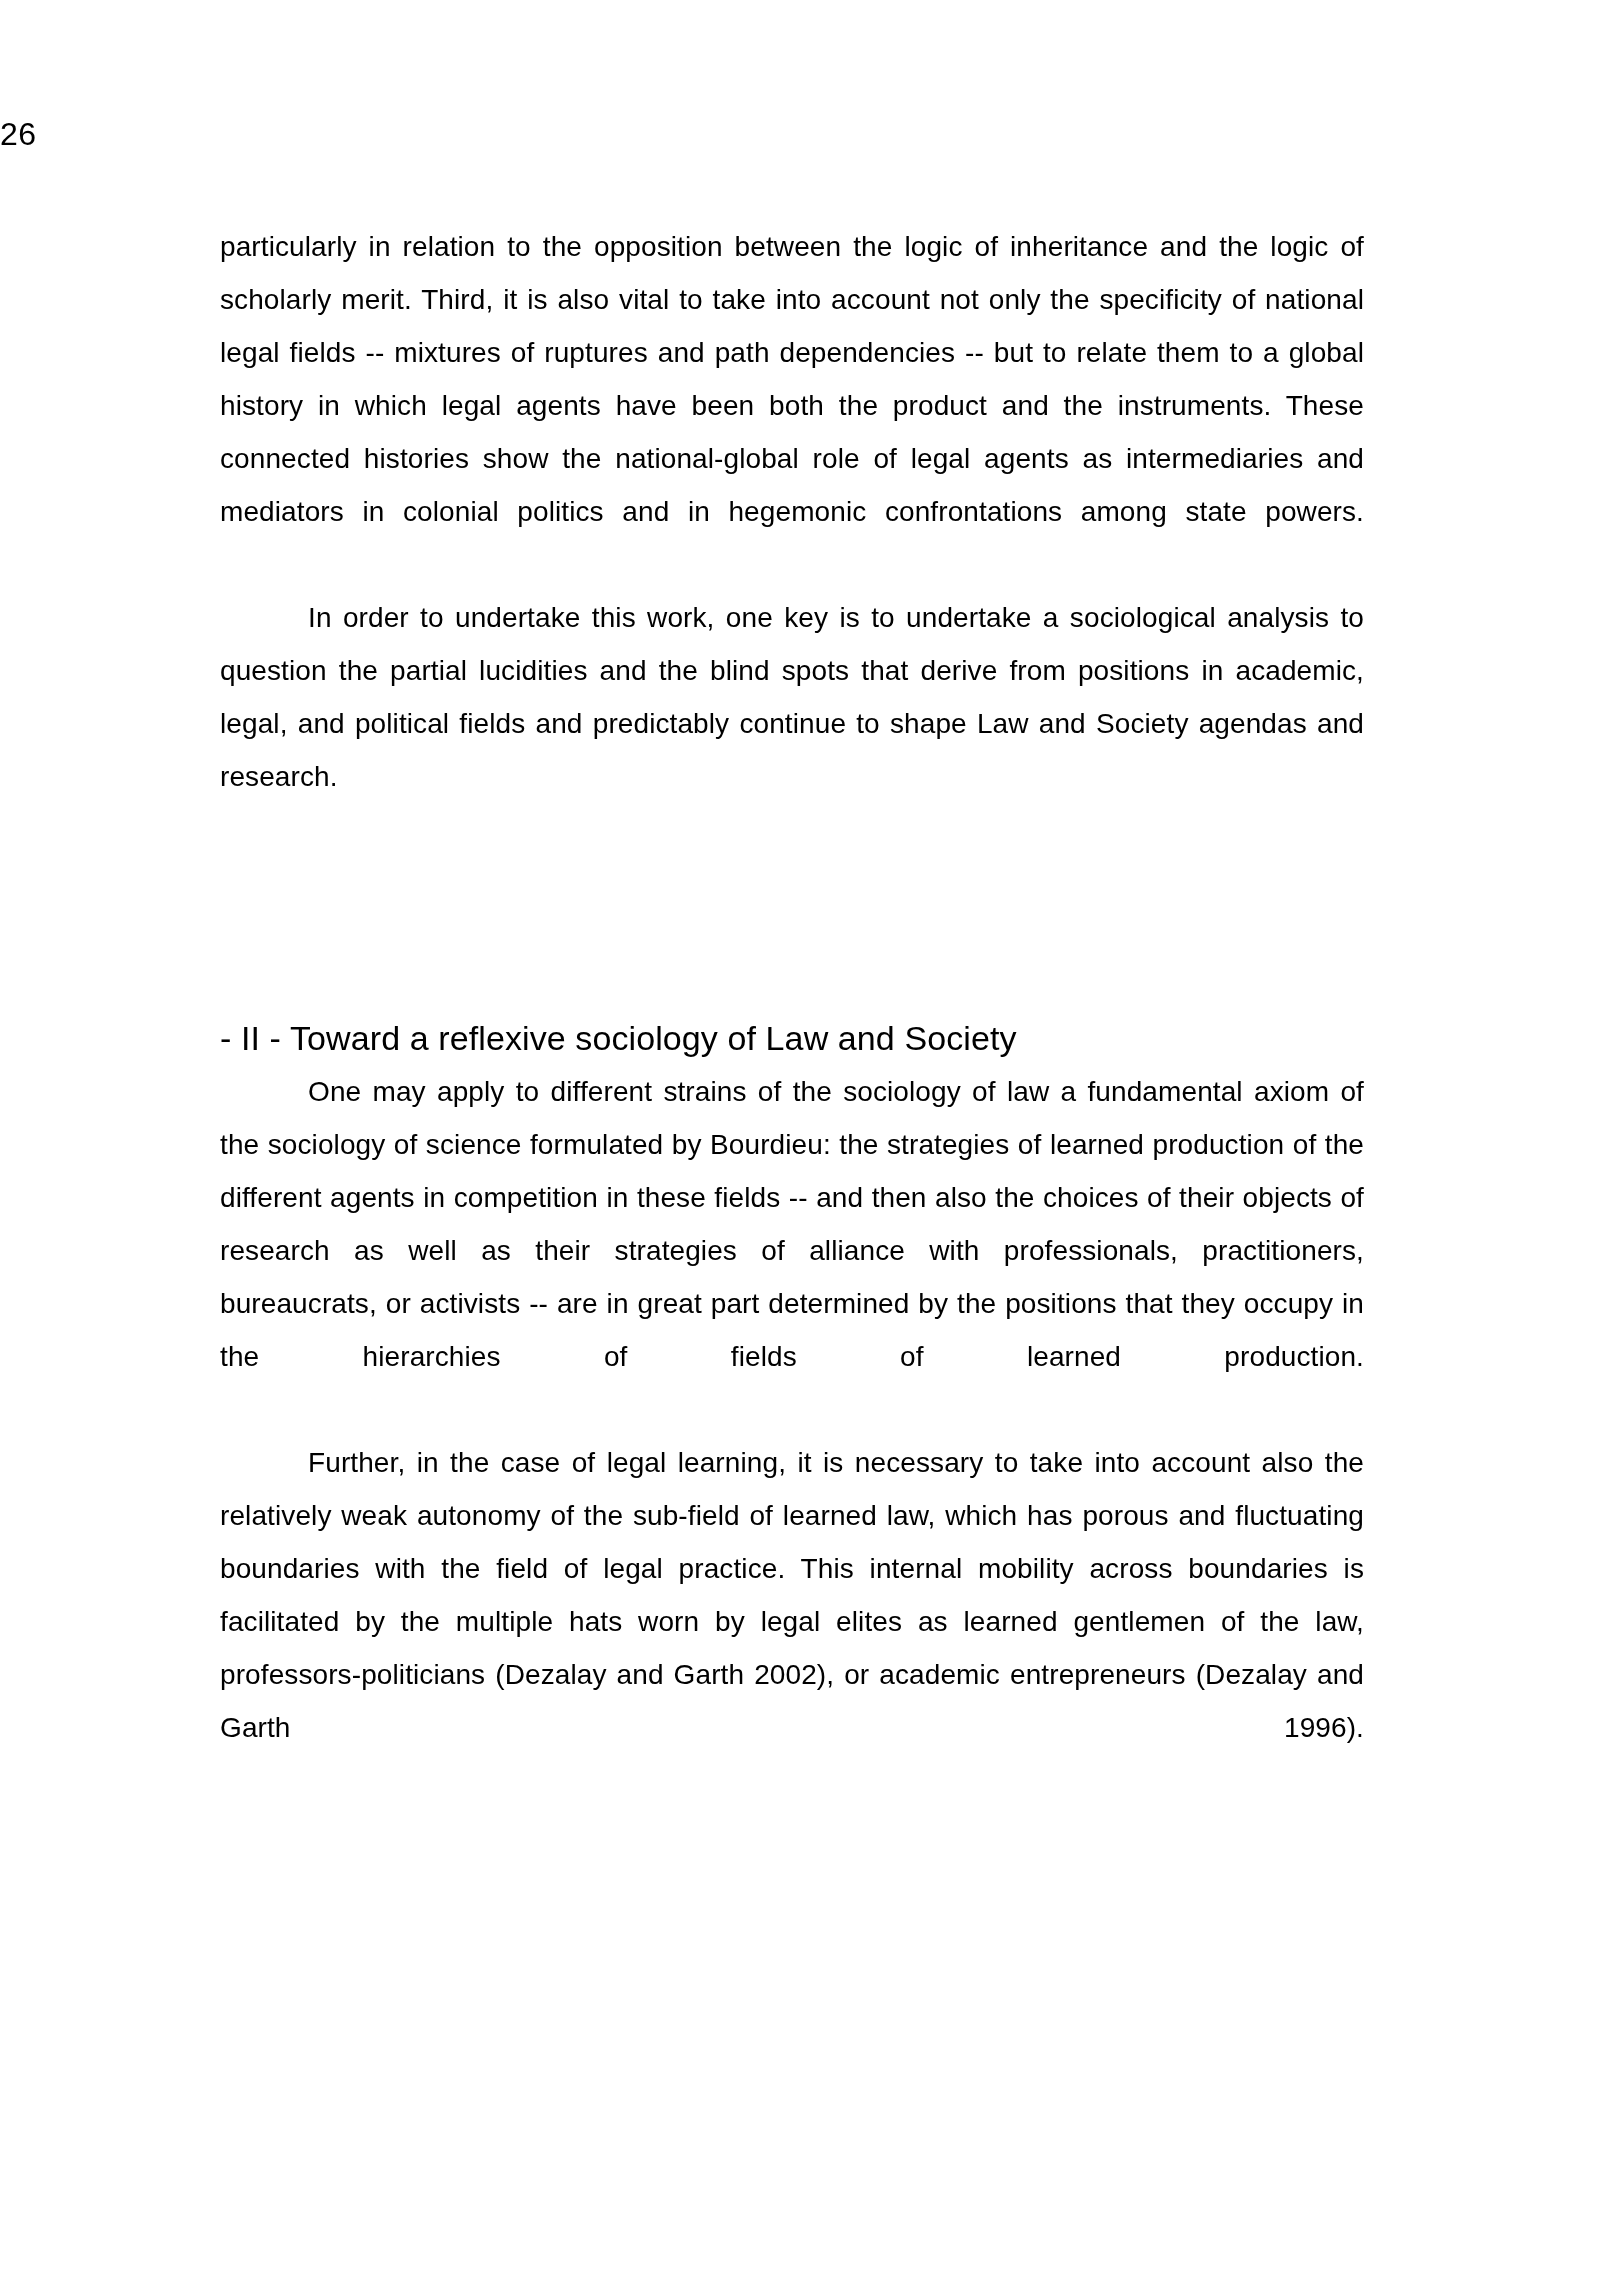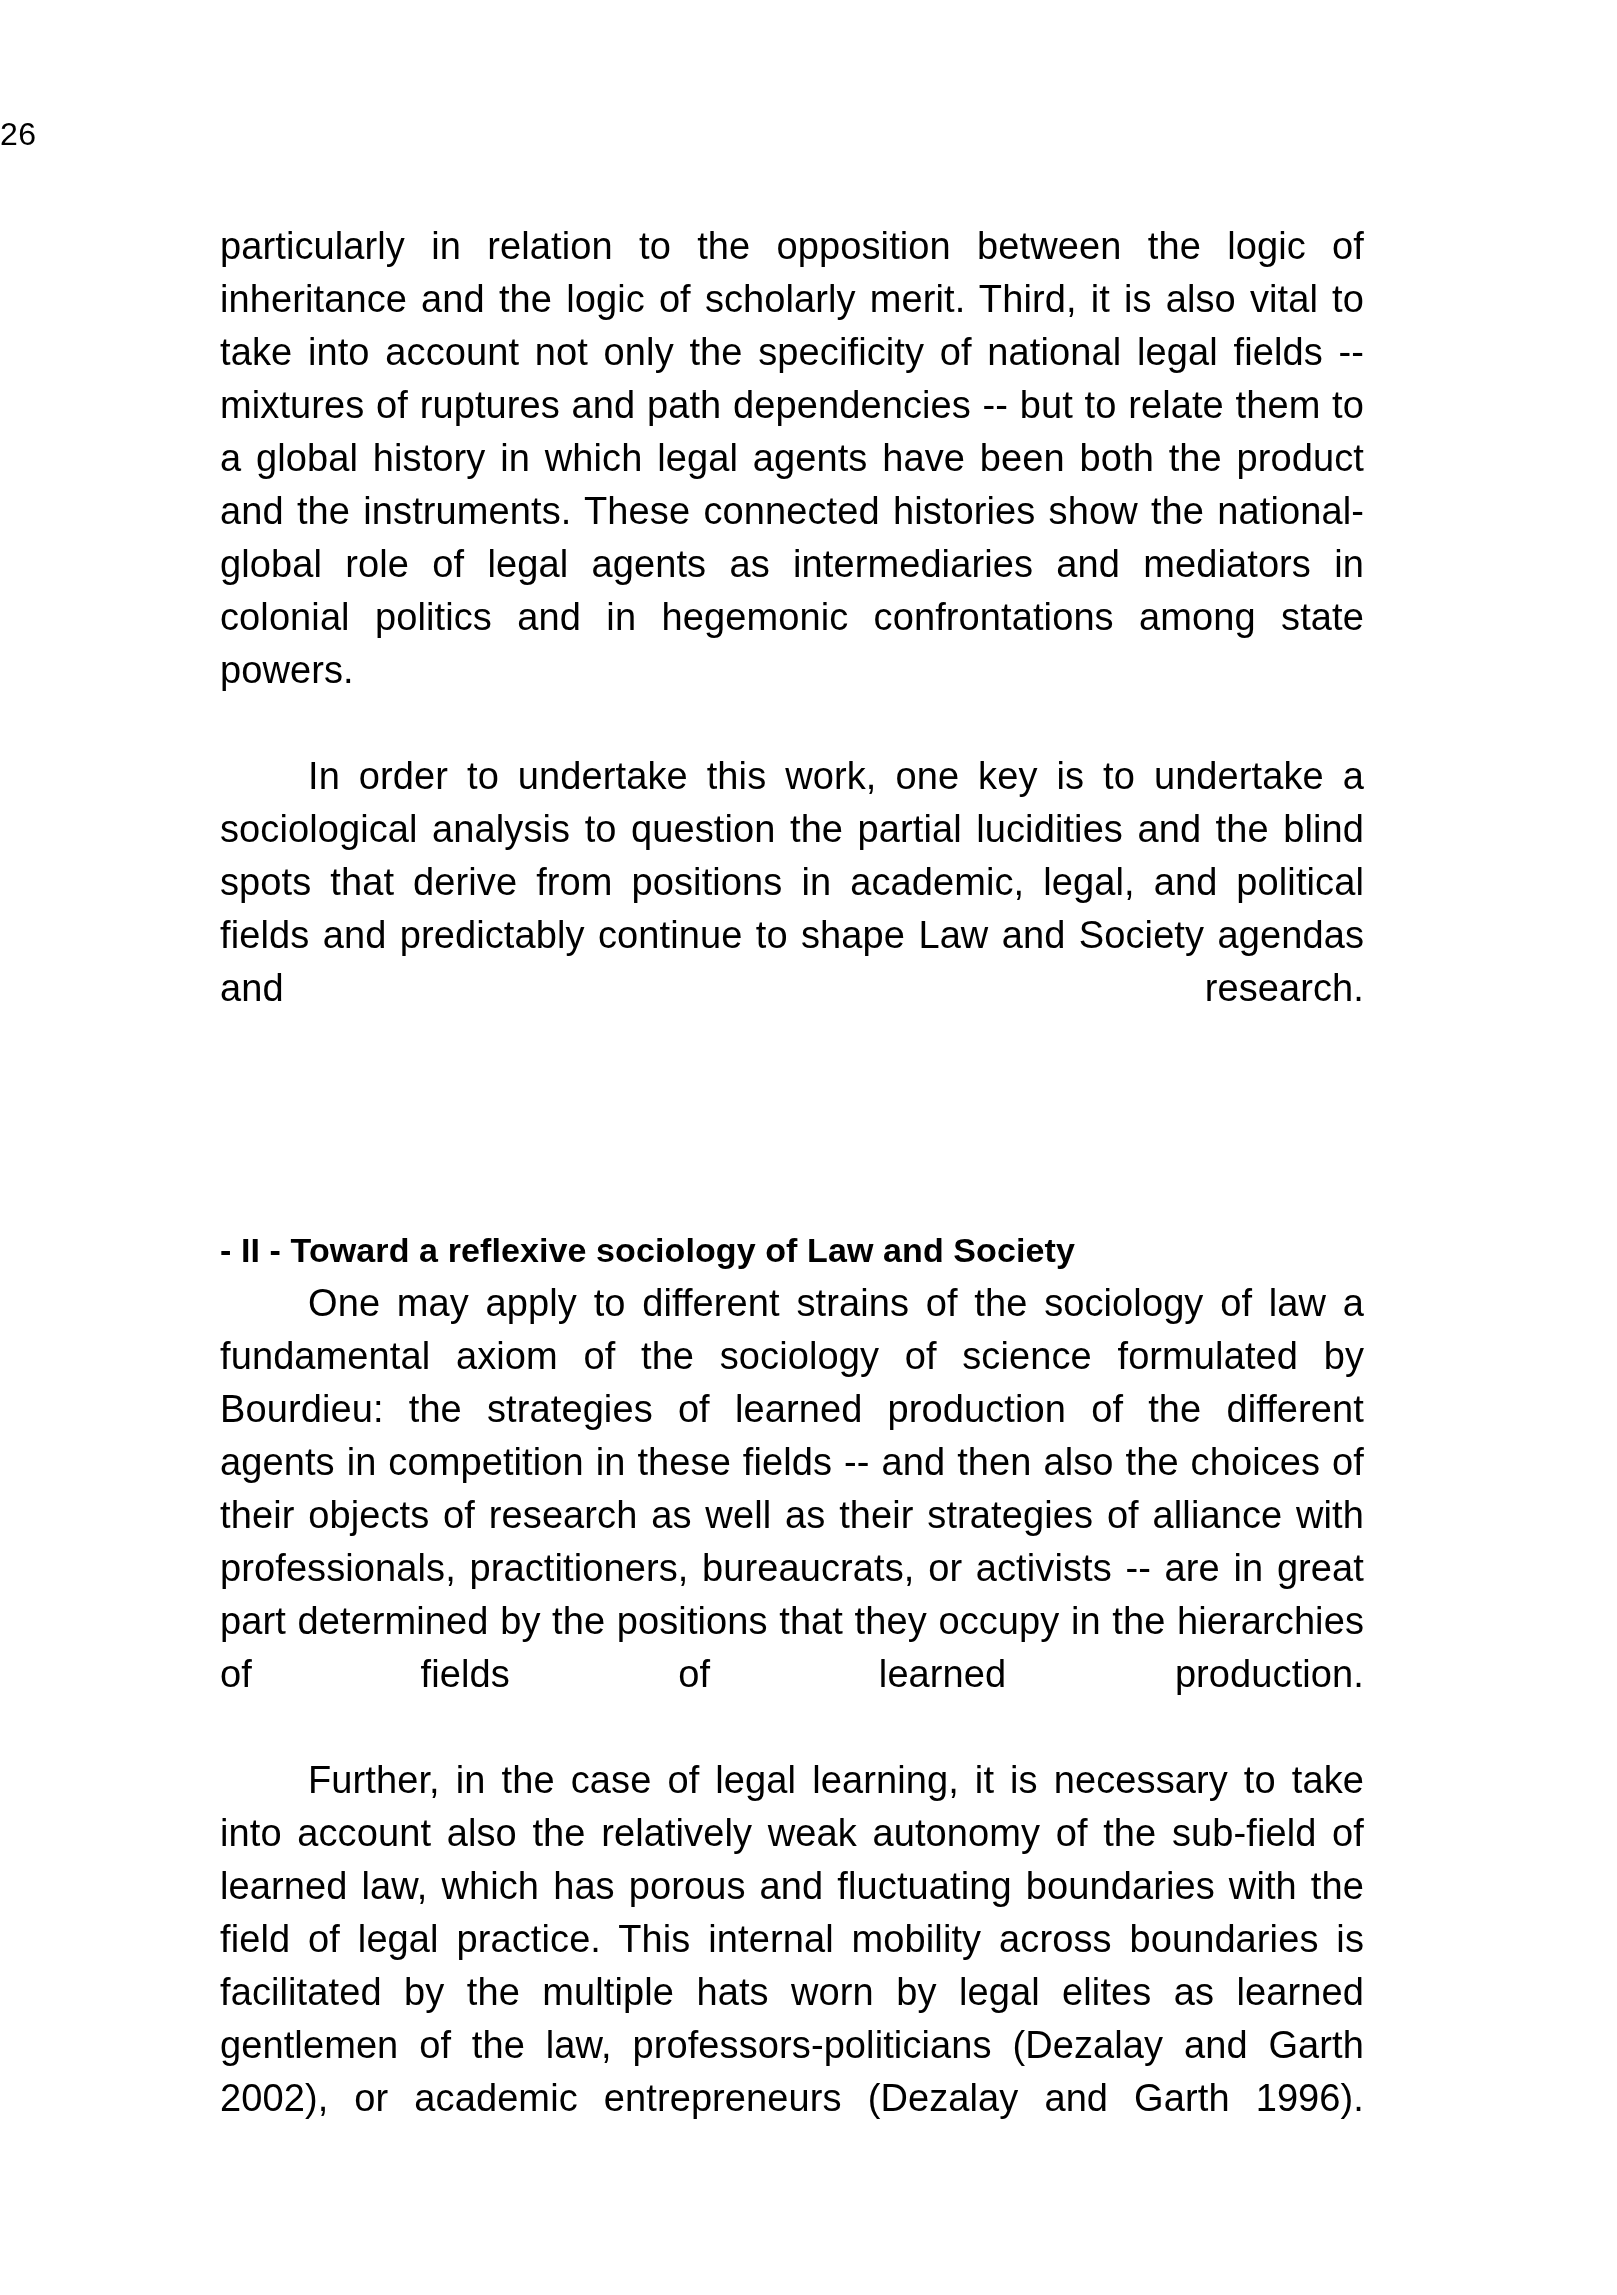--- a/index.html
+++ b/index.html
@@ -37,21 +37,21 @@
   
   .text-column {
     position: absolute;
     top: 220px;
     left: 220px;
     width: 1144px;
   }
 
   .body-par {
     margin: 0;
-    font-size: 38px;
+    font-size: 28px;
     line-height: 53px;
     text-align: justify;
     text-justify: inter-word;
     letter-spacing: 0.1px;
     word-spacing: 0.4px;
     -webkit-hyphens: none;
     hyphens: none;
   }
 
   .body-par.indented {
@@ -65,21 +65,21 @@
     width: 100%;
   }
   .body-par.no-stretch::after {
     display: none;
   }
 
   .section-heading {
     margin: 0;
     font-size: 34px;
     line-height: 53px;
-    font-weight: bold;
+    font-weight: normal;
     text-align: left;
     letter-spacing: 0.1px;
   }
 
   .gap-before-heading {
     height: 156px;
   }
   .gap-after-heading {
     height: 0px;
   }

